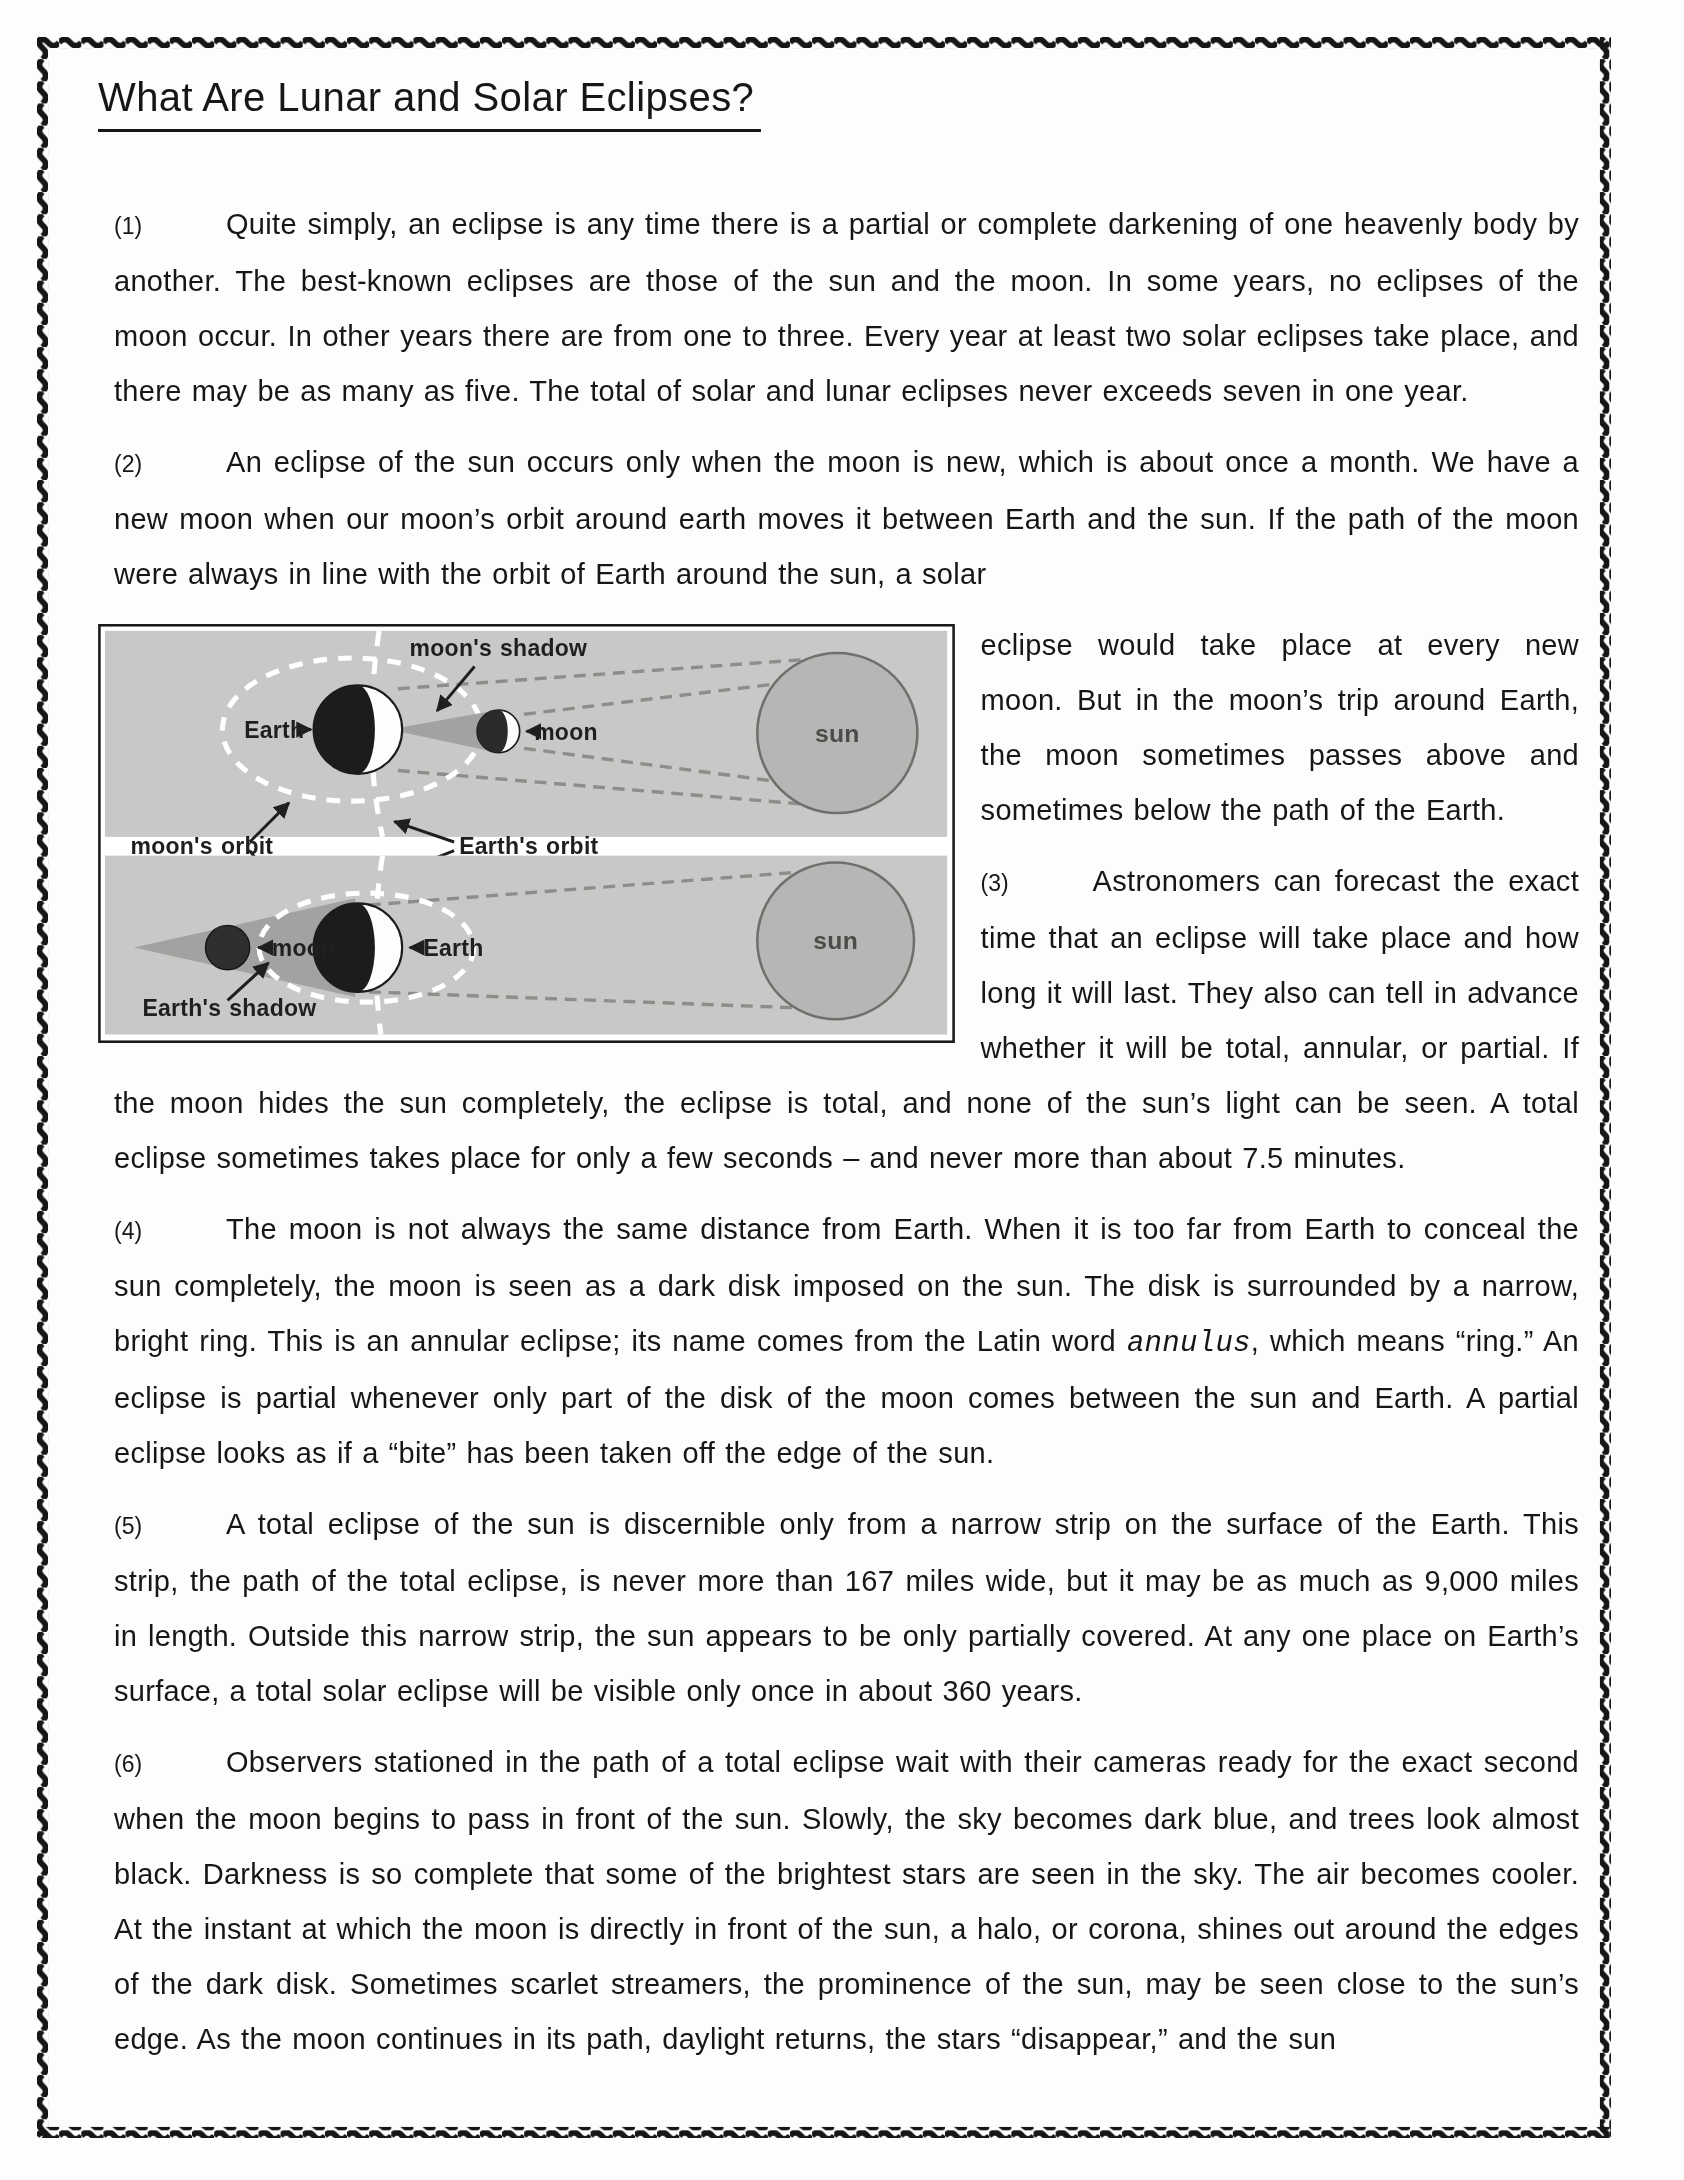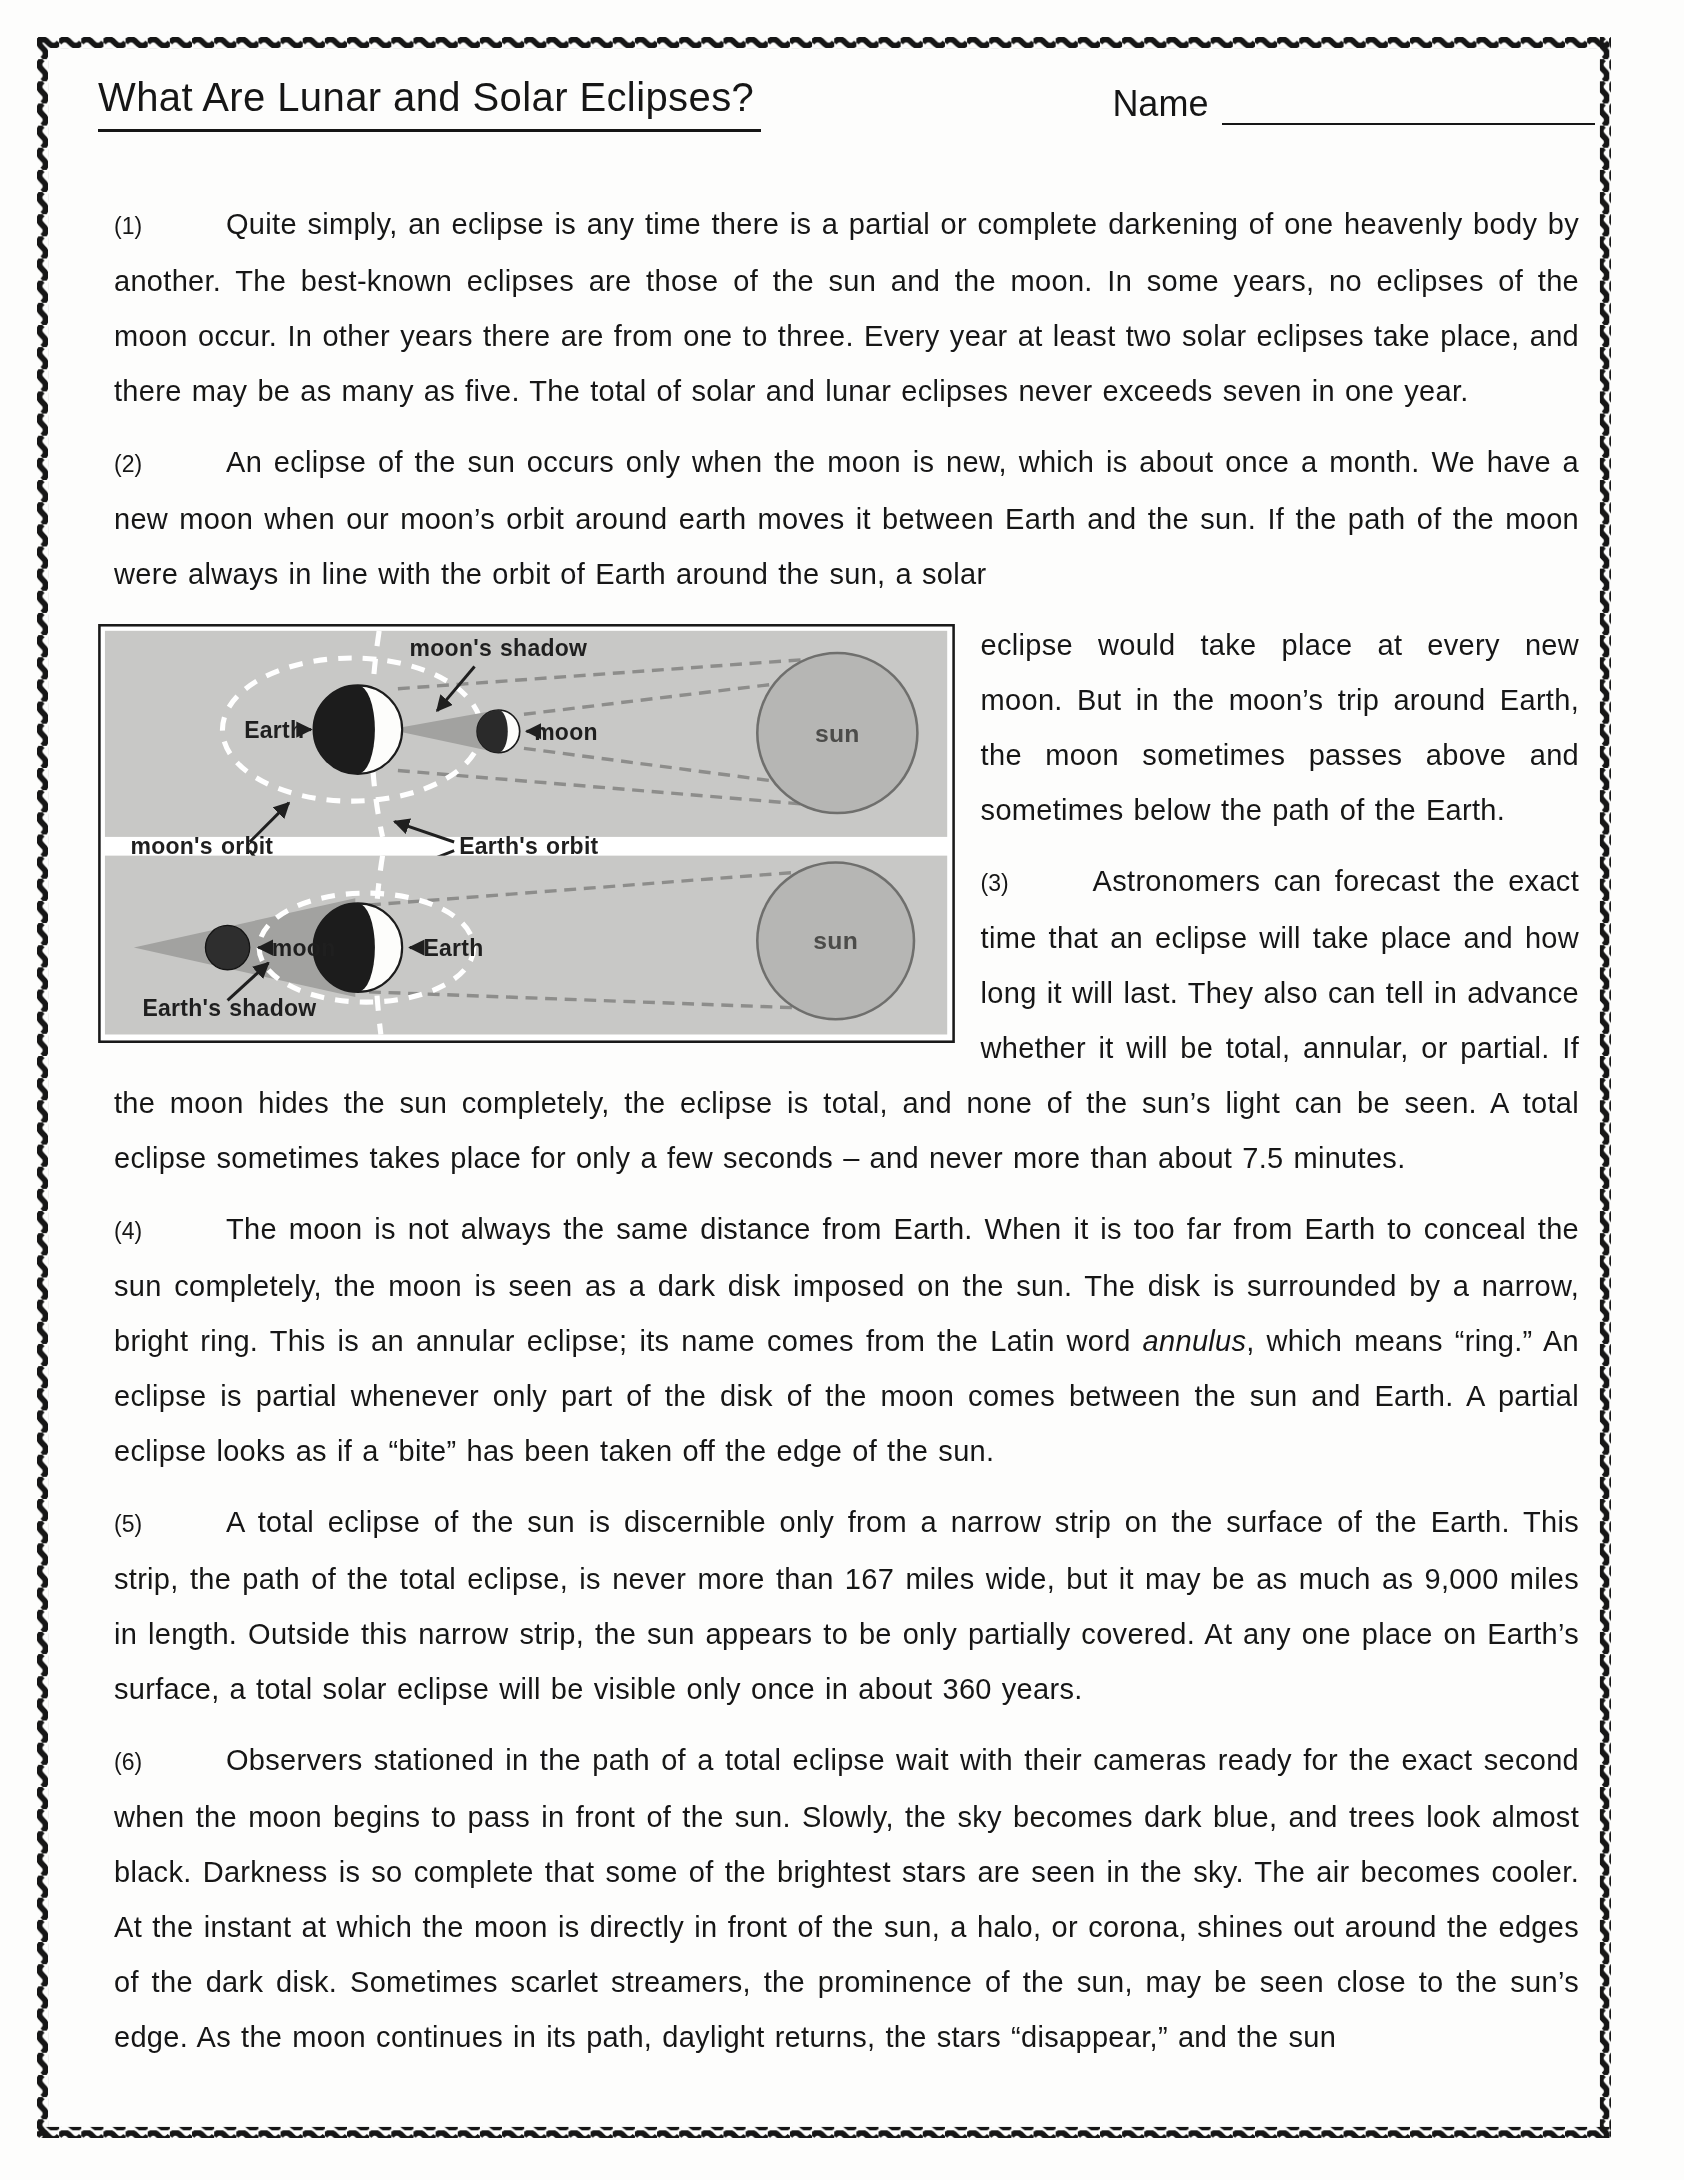--- a/index.html
+++ b/index.html
@@ -18,21 +18,21 @@
   }
   .name-group { display:flex; align-items:flex-end; font-size:36px; font-weight:400; padding-bottom:6.8px; }
   .name-line { display:inline-block; width:373px; border-bottom:2.6px solid #161616; margin-left:13.6px; height:34px; }
 
   .body-text {
     font-size:29px; line-height:55px; text-align:justify;
     letter-spacing:0.3px; word-spacing:1.7px;
   }
   .body-text p { margin:16px; }
   .pnum { font-size:23px; display:inline-block; width:112px; letter-spacing:0; }
-  .italic { font-style:italic; }
+  .italic { font-style:italic;font-family:Liberation Mono, monospace; }
 
   .eclipse-figure {
     float:left; width:857px; height:419px; margin:6.8px 25.6px 12px 0;
   }
   .eclipse-figure svg { display:block; width:100%; height:100%; }
   .fig-label { font-family:"Liberation Sans","DejaVu Sans",sans-serif; font-weight:700; font-size:27px; fill:#1f1f1f; }
   .fig-label-sun { font-family:"Liberation Sans","DejaVu Sans",sans-serif; font-weight:700; font-size:29px; fill:#4c4c4a; }
 </style>
 </head>
 <body>
@@ -51,24 +51,20 @@
     <rect x="0" y="0" width="1848" height="13" fill="url(#zzh)"></rect>
     <rect x="0" y="2453" width="1848" height="13" fill="url(#zzh)"></rect>
     <rect x="0" y="0" width="13" height="2466" fill="url(#zzv)"></rect>
     <rect x="1835" y="0" width="13" height="2466" fill="url(#zzv)"></rect>
   </svg>
 
   <div class="content">
 
     <header class="header">
       <h1 class="title">What Are Lunar and Solar Eclipses?</h1>
-      <div class="name-group">
-        <span>Name</span>
-        <span class="name-line"></span>
-      </div>
     </header>
 
     <div class="body-text">
 
       <p><span class="pnum">(1)</span><span>Quite simply, an eclipse is any time there is a partial or complete darkening of one heavenly body by another. The best-known eclipses are those of the sun and the moon. In some years, no eclipses of the moon occur. In other years there are from one to three. Every year at least two solar eclipses take place, and there may be as many as five. The total of solar and lunar eclipses never exceeds seven in one year.</span></p>
 
       <p><span class="pnum">(2)</span><span>An eclipse of the sun occurs only when the moon is new, which is about once a month. We have a new moon when our moon’s orbit around earth moves it between Earth and the sun. If the path of the moon were always in line with the orbit of Earth around the sun, a solar</span></p>
 
       <figure class="eclipse-figure">
         <svg viewBox="0 0 1006 492" style="font-size:34px">

